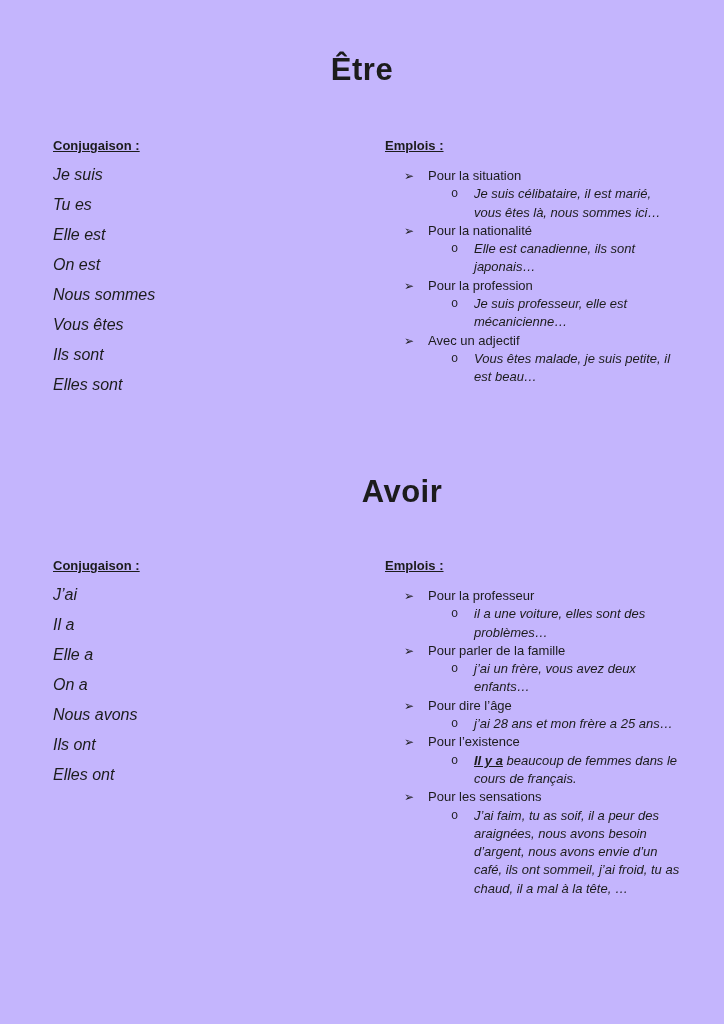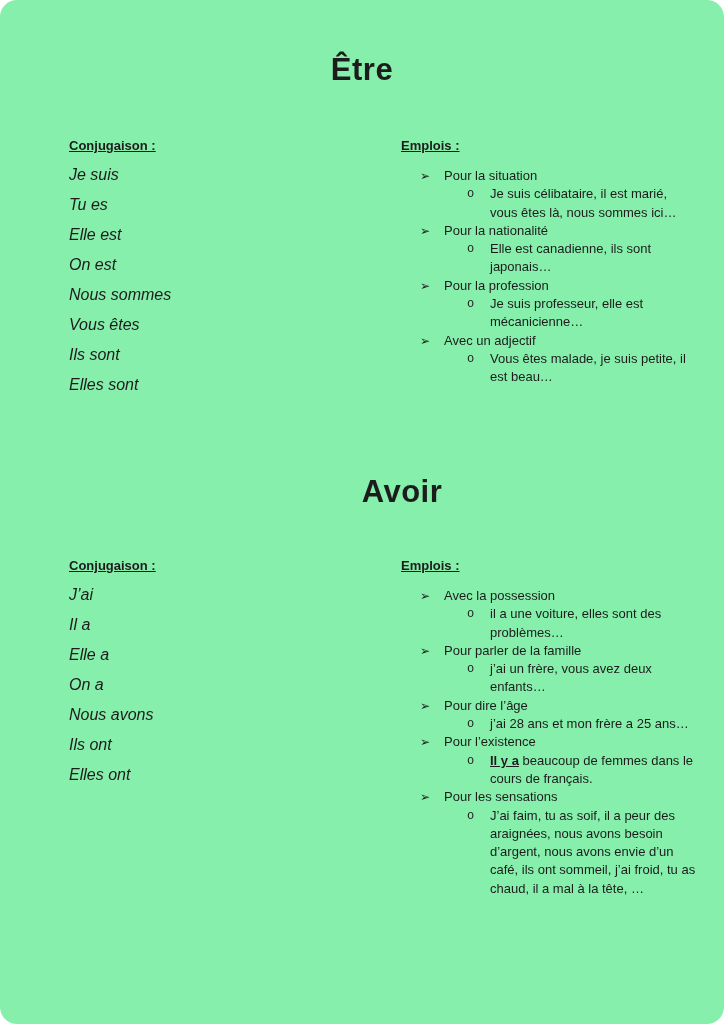--- a/index.html
+++ b/index.html
@@ -1,38 +1,37 @@
 <!DOCTYPE html>
 <html lang="fr"><head>
 <meta charset="utf-8">
 <style>
   html, body { margin: 0; padding: 0; background: #ffffff; }
   .page {
     position: relative;
     width: 724px;
     height: 1024px;
-    background: #86efac;
+    background: #c4b5fd;
     color: #1c1c1c;
     font-family: "Liberation Sans", sans-serif;
     overflow: hidden;
-    border-radius: 17px;
   }
   .section-title {
     position: absolute;
     left: 0;
     width: 100%;
     text-align: center;
     font-size: 31px;
     font-weight: bold;
     letter-spacing: 0.5px;
   }
   .title-etre  { top: 52px; }
   .title-avoir { top: 474px; padding-left: 40px; }
 
-  .col { position: absolute; margin-left: 16px; }
+  .col { position: absolute; }
   .conj-col    { left: 53px;  width: 240px; }
   .emplois-col { left: 385px; width: 300px; }
   .col-1 { top: 138px; }
   .col-2 { top: 558px; }
 
   .col-label {
     font-size: 13px;
     font-weight: bold;
     text-decoration: underline;
     line-height: 16px;
@@ -68,20 +67,21 @@
     padding-left: 66px;
   }
   .circle-bullet {
     width: 23px;
     flex: 0 0 23px;
     font-size: 12px;
     font-family: "Liberation Mono", monospace;
   }
   .ex-text {
     width: 206px;
+    font-style: italic;
     font-weight: 500;
   }
   .ex-prefix {
     font-weight: bold;
     text-decoration: underline;
   }
 </style>
 </head>
 <body>
 
@@ -160,21 +160,21 @@
       <div class="conj-item">Elles ont</div>
     </div>
   </div>
 
   <div class="col emplois-col col-2">
     <div class="col-label">Emplois :</div>
     <div class="emplois-list">
 
       <div class="emploi-head">
         <span class="arrow-bullet">➢</span>
-        <span>Avec la possession</span>
+        <span>Pour la professeur</span>
       </div>
       <div class="emploi-ex">
         <span class="circle-bullet">o</span>
         <span class="ex-text">il a une voiture, elles sont des problèmes…</span>
       </div>
 
       <div class="emploi-head">
         <span class="arrow-bullet">➢</span>
         <span>Pour parler de la famille</span>
       </div>

